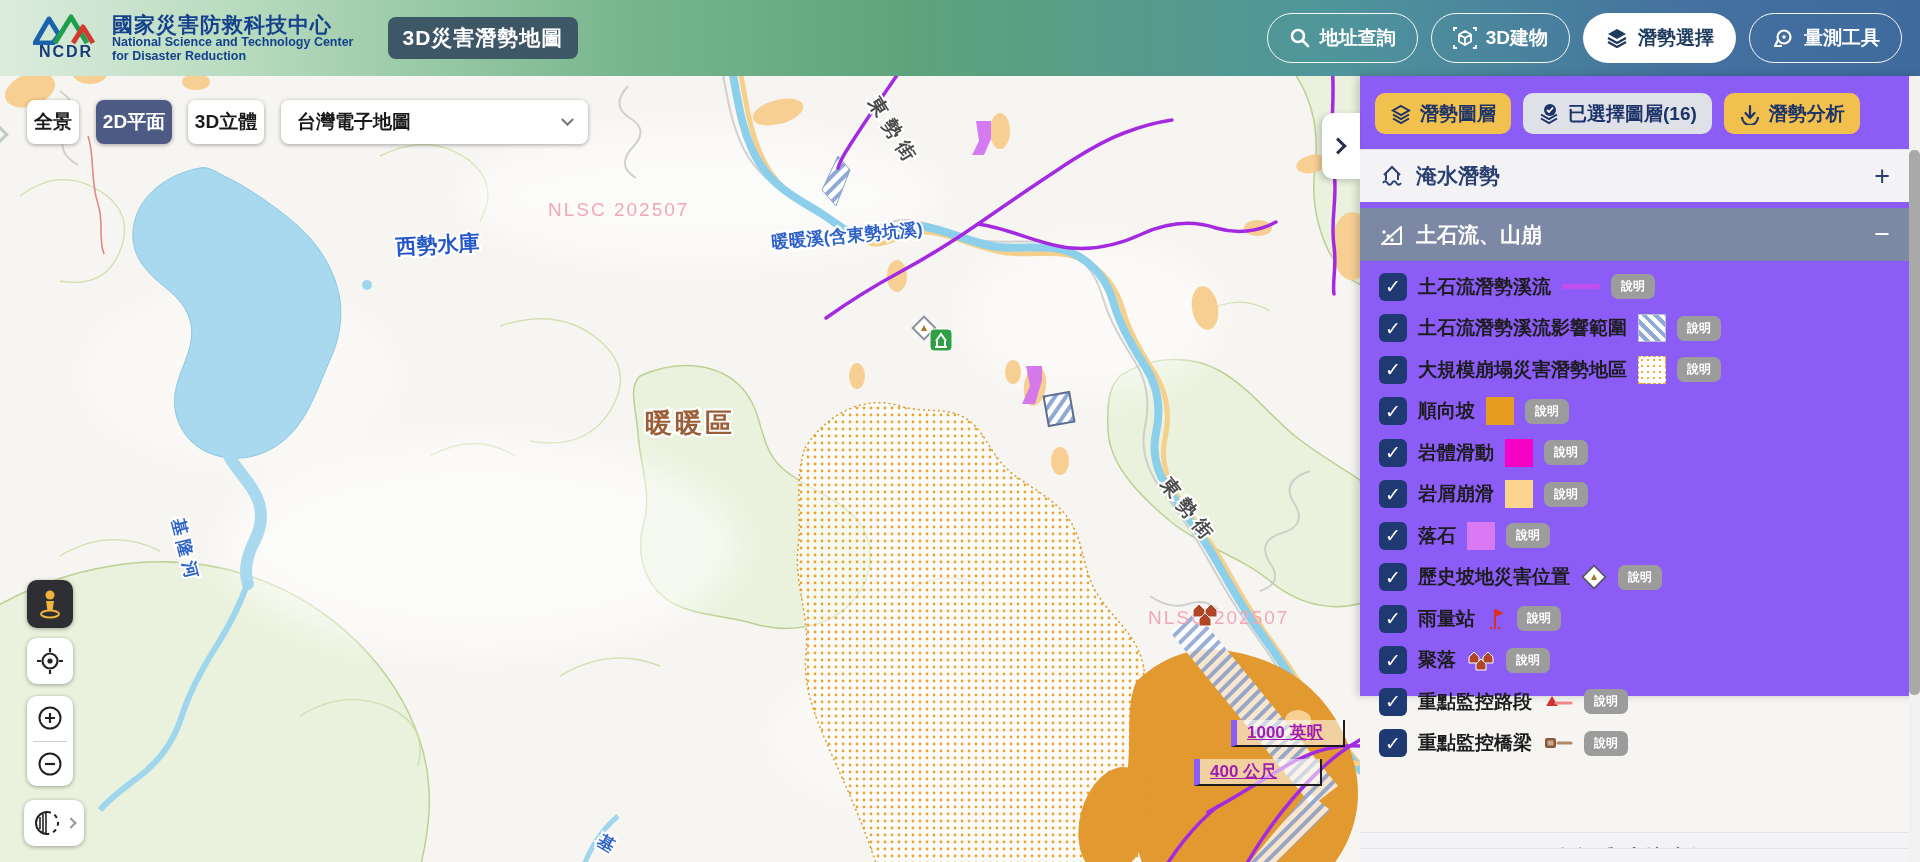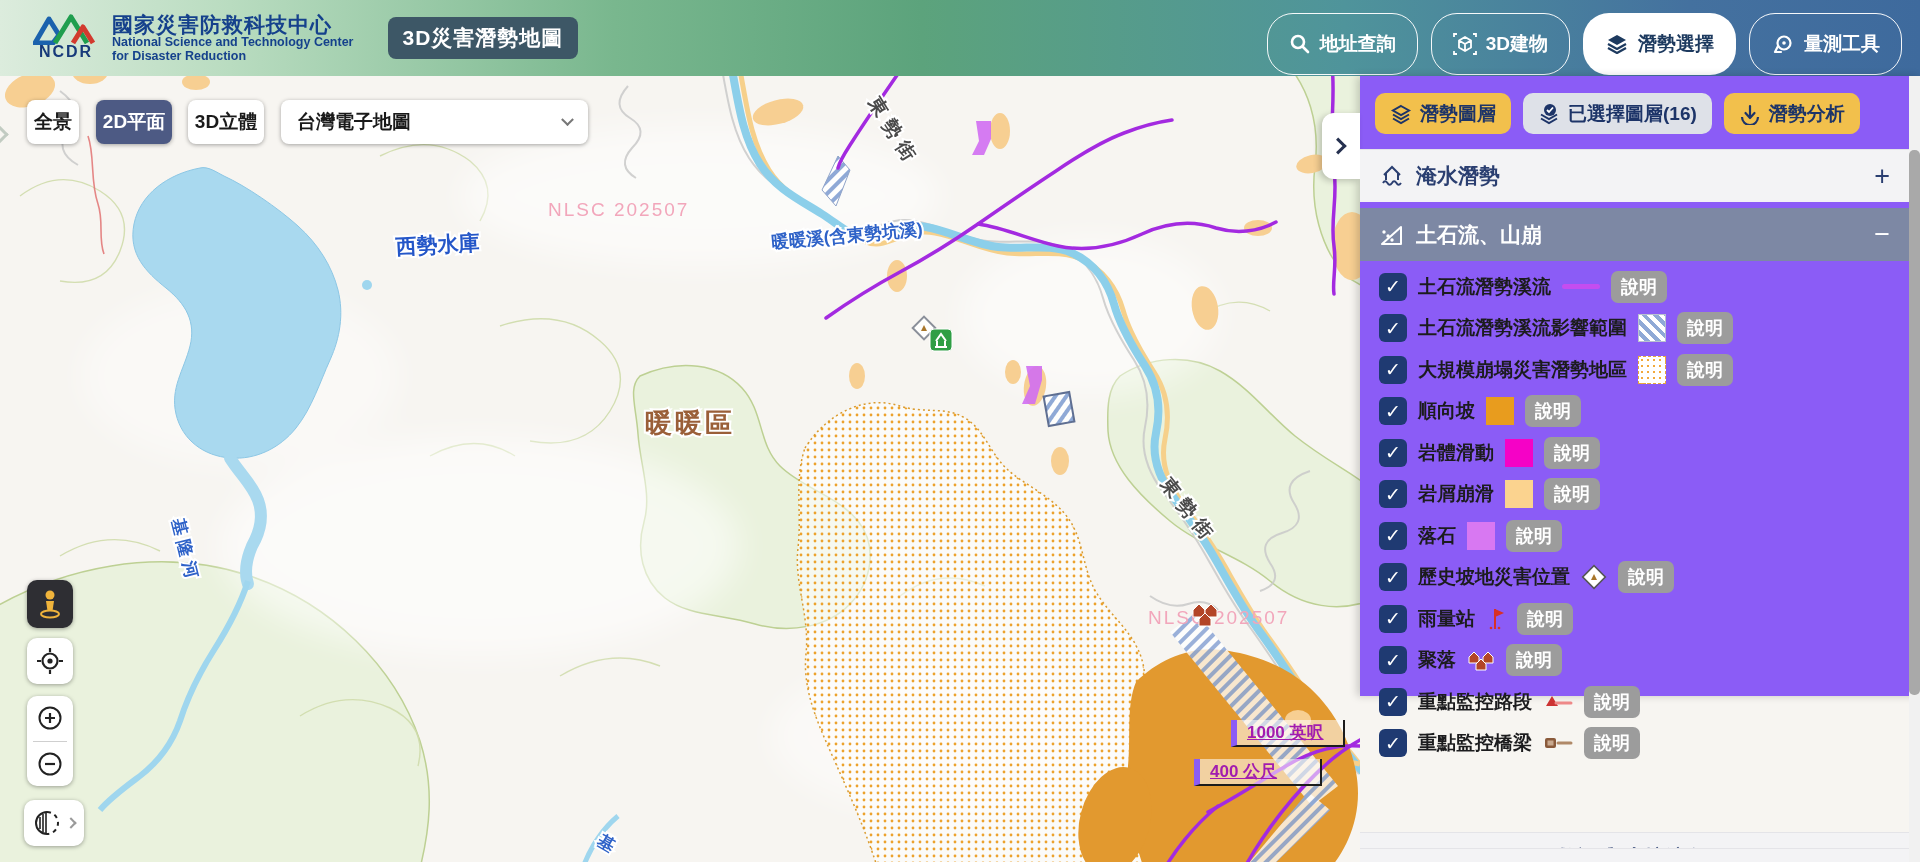--- a/index.html
+++ b/index.html
@@ -12,21 +12,21 @@
     display:flex; align-items:center; }
   .logo-wrap { display:flex; align-items:flex-start; margin-left:30px; gap:10px; }
   .logo-mark { width:72px; display:flex; flex-direction:column; align-items:center; }
   .logo-acronym { font-size:16px; font-weight:700; color:#173a7a; letter-spacing:2px; margin-top:-2px; }
   .org-text { line-height:1.1; }
   .org-zh { font-size:21px; font-weight:700; color:#15418c; letter-spacing:1px; }
   .org-en { font-size:12.5px; font-weight:700; color:#15418c; }
   .app-badge { margin-left:34px; background:#3d5766; color:#fff; font-size:21px; font-weight:700;
     padding:7px 15px; border-radius:8px; letter-spacing:1px; }
   .nav { position:absolute; right:18px; top:13px; display:flex; gap:13px; }
-  .nav-btn { height:62px; border:1.7px solid rgba(255,255,255,.95); border-radius:26px; color:#fff;
+  .nav-btn { height:50px; border:1.7px solid rgba(255,255,255,.95); border-radius:26px; color:#fff;
     display:flex; align-items:center; gap:9px; padding:0 21px; font-size:19px; font-weight:700; cursor:pointer; background:transparent; }
   .nav-btn.active { background:#fff; color:#1d3a5f; }
   .nav-btn svg { display:block; }
 
   
   .map { position:absolute; left:0; top:76px; width:1360px; height:786px; overflow:hidden; background:#f7f5f1; }
   .map svg.basemap { position:absolute; left:0; top:0; }
   .map-toolbar { position:absolute; left:0; top:24px; width:100%; height:44px; }
   .mt-btn { position:absolute; top:0; height:44px; background:#fff; border-radius:8px; box-shadow:0 1px 4px rgba(0,0,0,.35);
     font-size:19px; font-weight:700; color:#1a1a1a; display:flex; align-items:center; justify-content:center; cursor:pointer; }
@@ -69,21 +69,21 @@
   .section.active { background:#7d88a4; color:#fff; border-top:none; }
   .sec-flood { top:73px; } .sec-debris { top:132px; } .sec-fault { top:756px;flex-direction:column; }
   .bottom-sliver { position:absolute; left:0; top:772px; width:549px; height:14px; background:#f3f3f5; border-top:1px solid #e4e4e8; }
 
   .layers { position:absolute; left:19px; top:190px; width:520px; }
   .lrow { height:41.5px; display:flex; align-items:center; gap:11px; }
   .cb { width:28px; height:28px; border-radius:6px; background:#1f3a72; color:#fff; display:flex; align-items:center; justify-content:center;
     font-size:19px; font-weight:700; cursor:pointer; flex:0 0 auto; }
   .cb::after { content:"✓"; }
   .llabel { font-size:19px; font-weight:700; color:#1c1c1e; white-space:nowrap; }
-  .help { background:#9c9c9c; color:#fff; font-size:18px; font-weight:700; padding:4px 10px; border-radius:7px; cursor:pointer; }
+  .help { background:#9c9c9c; color:#fff; font-size:12px; font-weight:700; padding:4px 10px; border-radius:7px; cursor:pointer; }
   .sw-line { width:38px; height:5px; border-radius:3px; background:#c44df0; }
   .sw-sq { width:28px; height:28px; }
   .sw-hatch { border:1px solid #b9c2cf; background:repeating-linear-gradient(45deg,#ffffff 0 4px,#8fa9d6 4px 8px); }
   .sw-dots { border:1px dashed #e8a838; background:#fff radial-gradient(#f2a93b 1.3px, transparent 1.4px); background-size:6px 6px; }
   .sw-dip { background:#e89c1e; } .sw-rock { background:#f502c6; } .sw-dslide { background:#fbd38f; } .sw-fall { background:#d878f2; }
 
   .scroll-track { position:absolute; right:0; top:0; width:11px; height:786px; background:#f1f1f1; }
   .scroll-thumb { position:absolute; right:0; top:74px; width:11px; height:545px; background:#a9a9a9; border-radius:5px; cursor:pointer; }
 
   svg text { font-family:"Liberation Sans","DejaVu Sans",sans-serif; }

